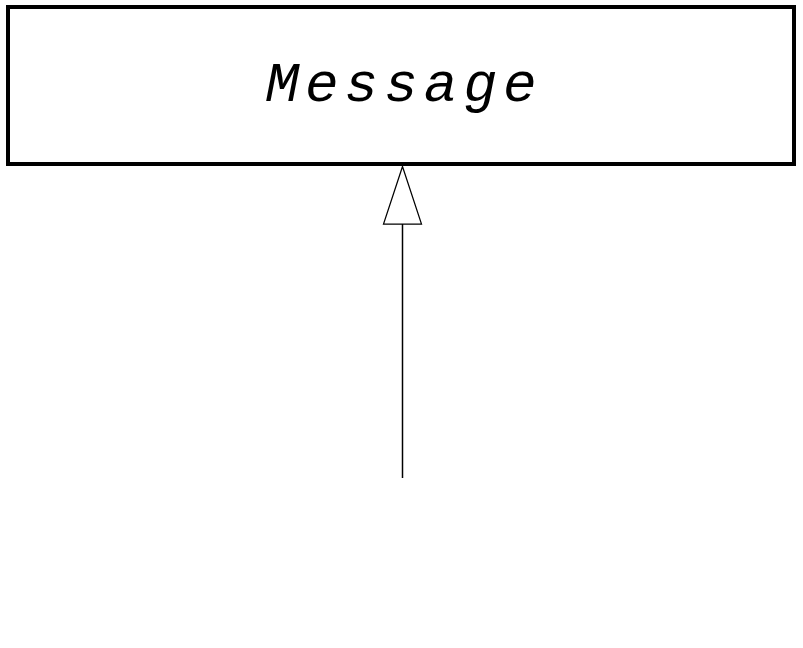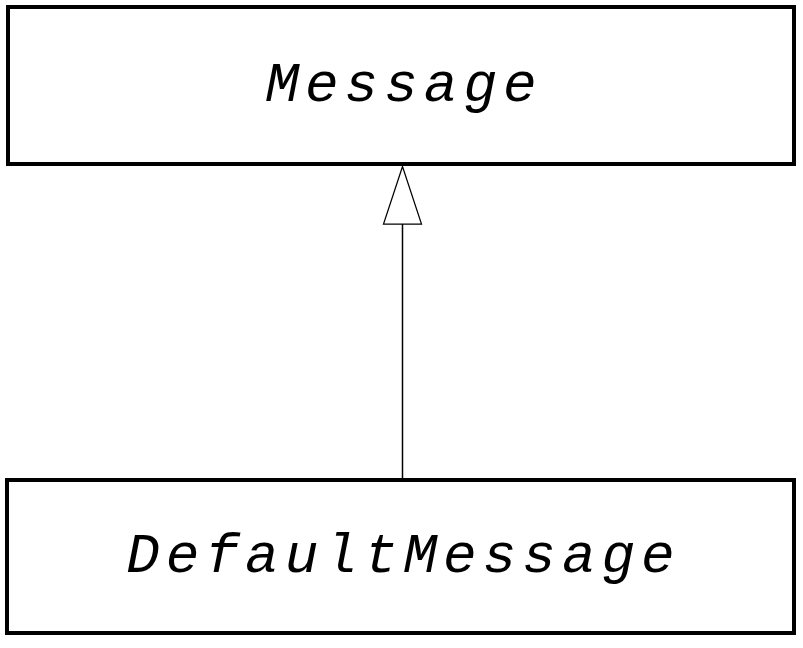--- a/index.html
+++ b/index.html
@@ -55,23 +55,20 @@
 </style>
 </head>
 <body>
 
 <div class="canvas">
 
   <div class="uml-class-box parent">
     <span class="uml-class-name">Message</span>
   </div>
 
-  <div class="uml-class-box child">
-    <span class="uml-class-name">DefaultMessage</span>
-  </div>
 
   <svg class="edge-layer" width="803" height="648" viewBox="0 0 803 648">
 
     <line x1="402.5" y1="478" x2="402.5" y2="224" stroke="#000000" stroke-width="1.5"></line>
 
     <polygon points="402.5,166.5 383.5,224 421.5,224" fill="#ffffff" stroke="#000000" stroke-width="1.25"></polygon>
   </svg>
 
 </div>
 

